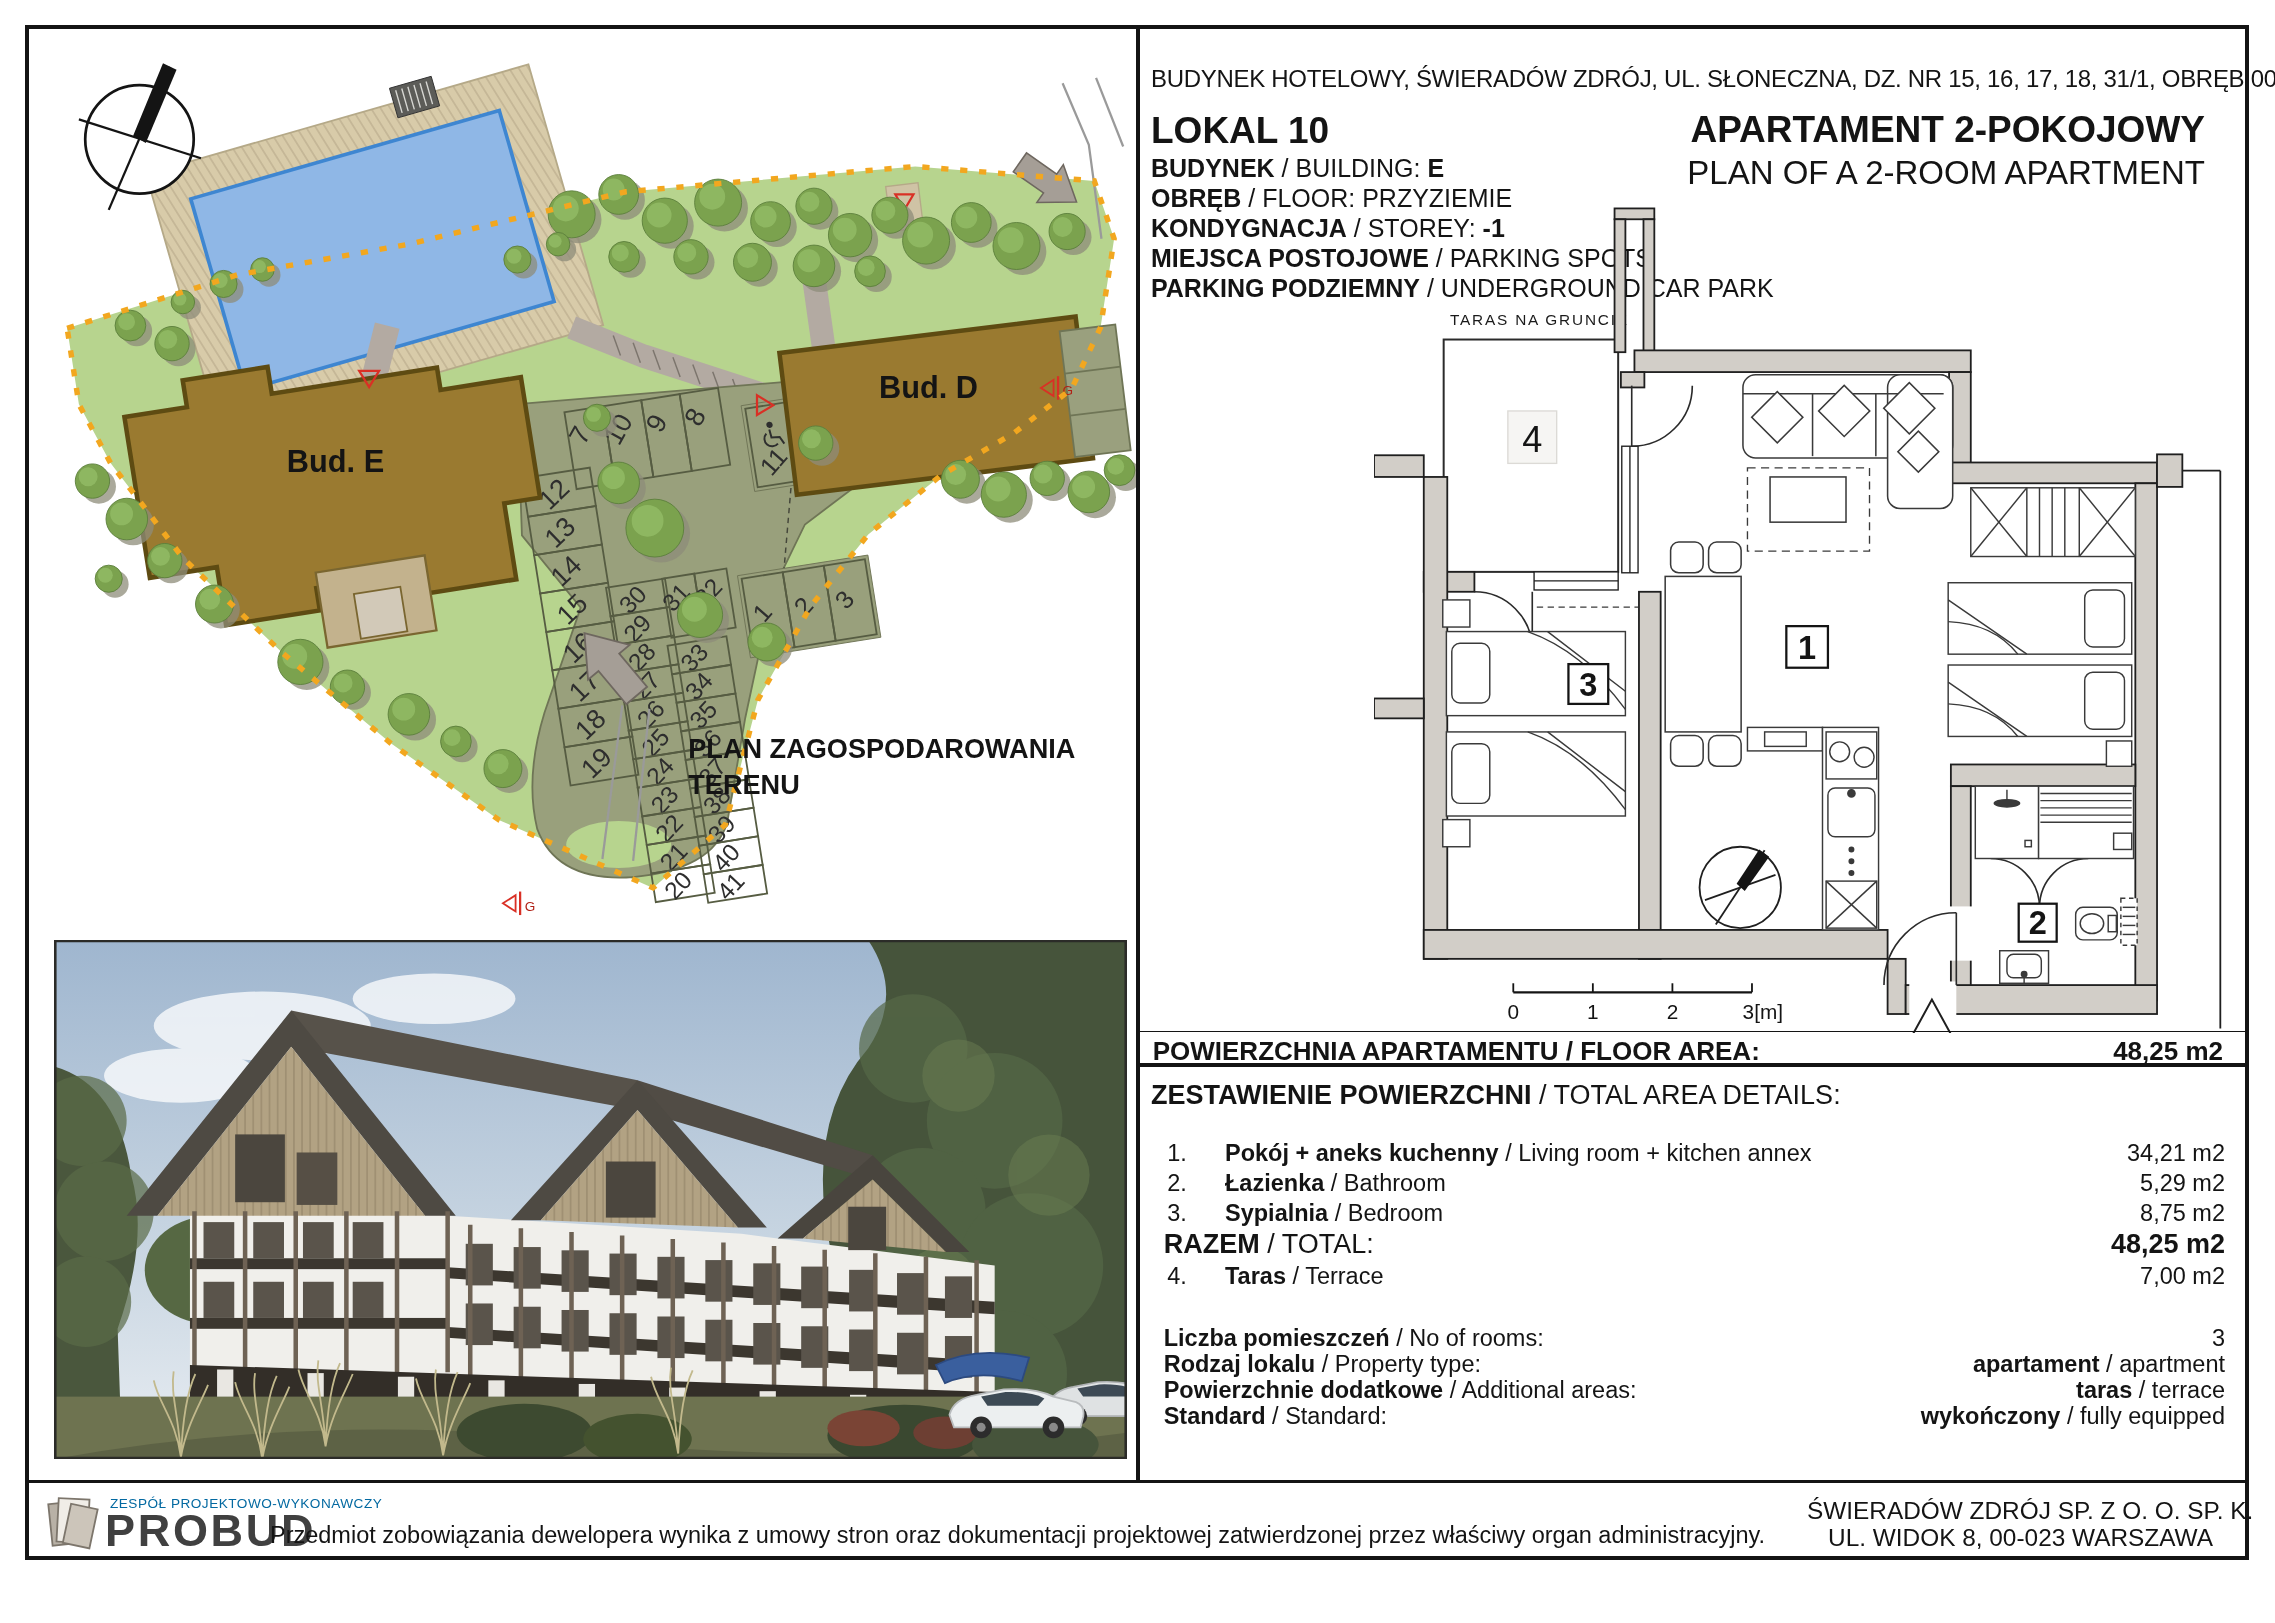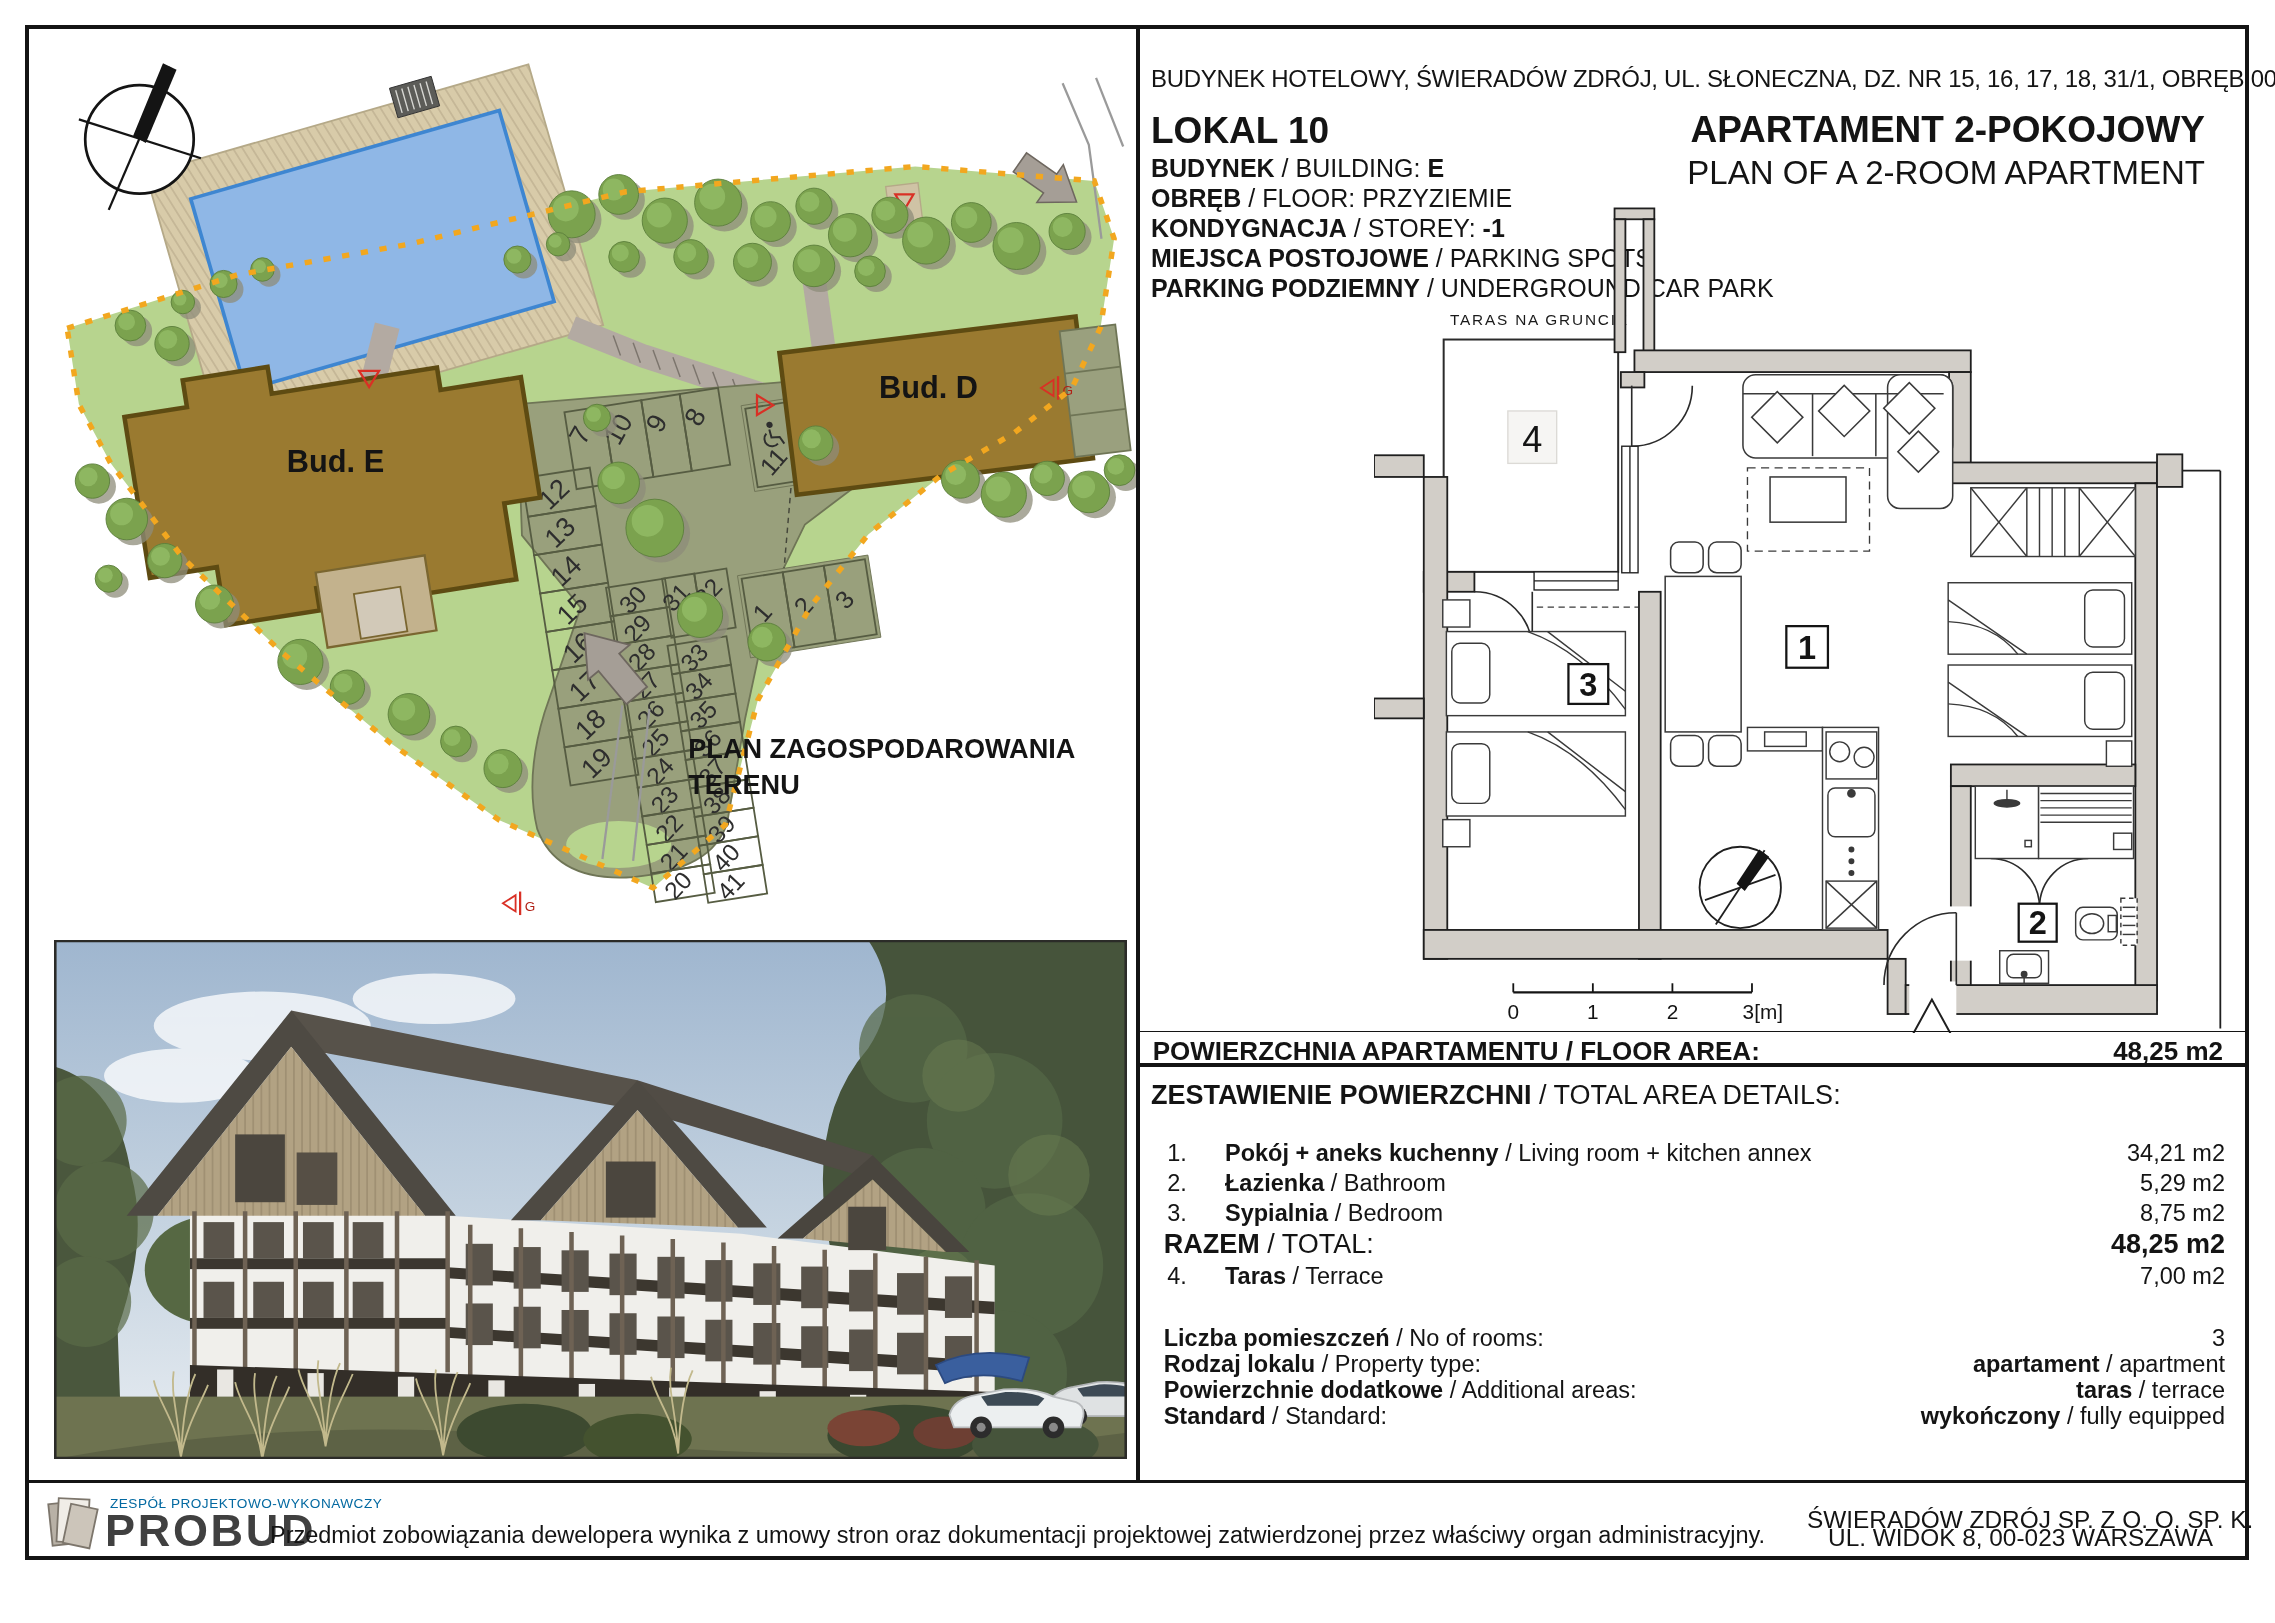--- a/index.html
+++ b/index.html
@@ -40,21 +40,21 @@
 
   
   .footer { left:0; top:1451px; right:0; height:75px; border-top:3.6px solid #141414; }
   .logo-block { position:absolute; left:9px; top:3.6px; width:507px; height:69px; }
   .logo-top  { position:absolute; left:72px; top:9px; font-size:13.6px; color:#0369a1; letter-spacing:0.5px; }
   .logo-main { position:absolute; left:67px; top:18px; font-size:45px; font-weight:bold;
                color:#404040; letter-spacing:2.7px; }
   .disclaimer { position:absolute; left:213px; width:1551px; text-align:center; font-size:23.5px; }
   .disc1 { top:5.4px; } .disc2 { top:39px; }
   .company { position:absolute; left:1778px; right:11px; text-align:center; font-size:24.4px; white-space:nowrap; }
-  .comp1 { top:23px; } .comp2 { top:41px; }
+  .comp1 { top:14px; } .comp2 { top:41px; }
 
   svg text { font-family:"Liberation Sans", sans-serif; }
   .divider { left:1107px; top:0; width:3.6px; height:1451px; background:#141414; }
 </style>
 </head>
 <body>
 
 <div class="page">
 
   <div class="abs divider"></div>

